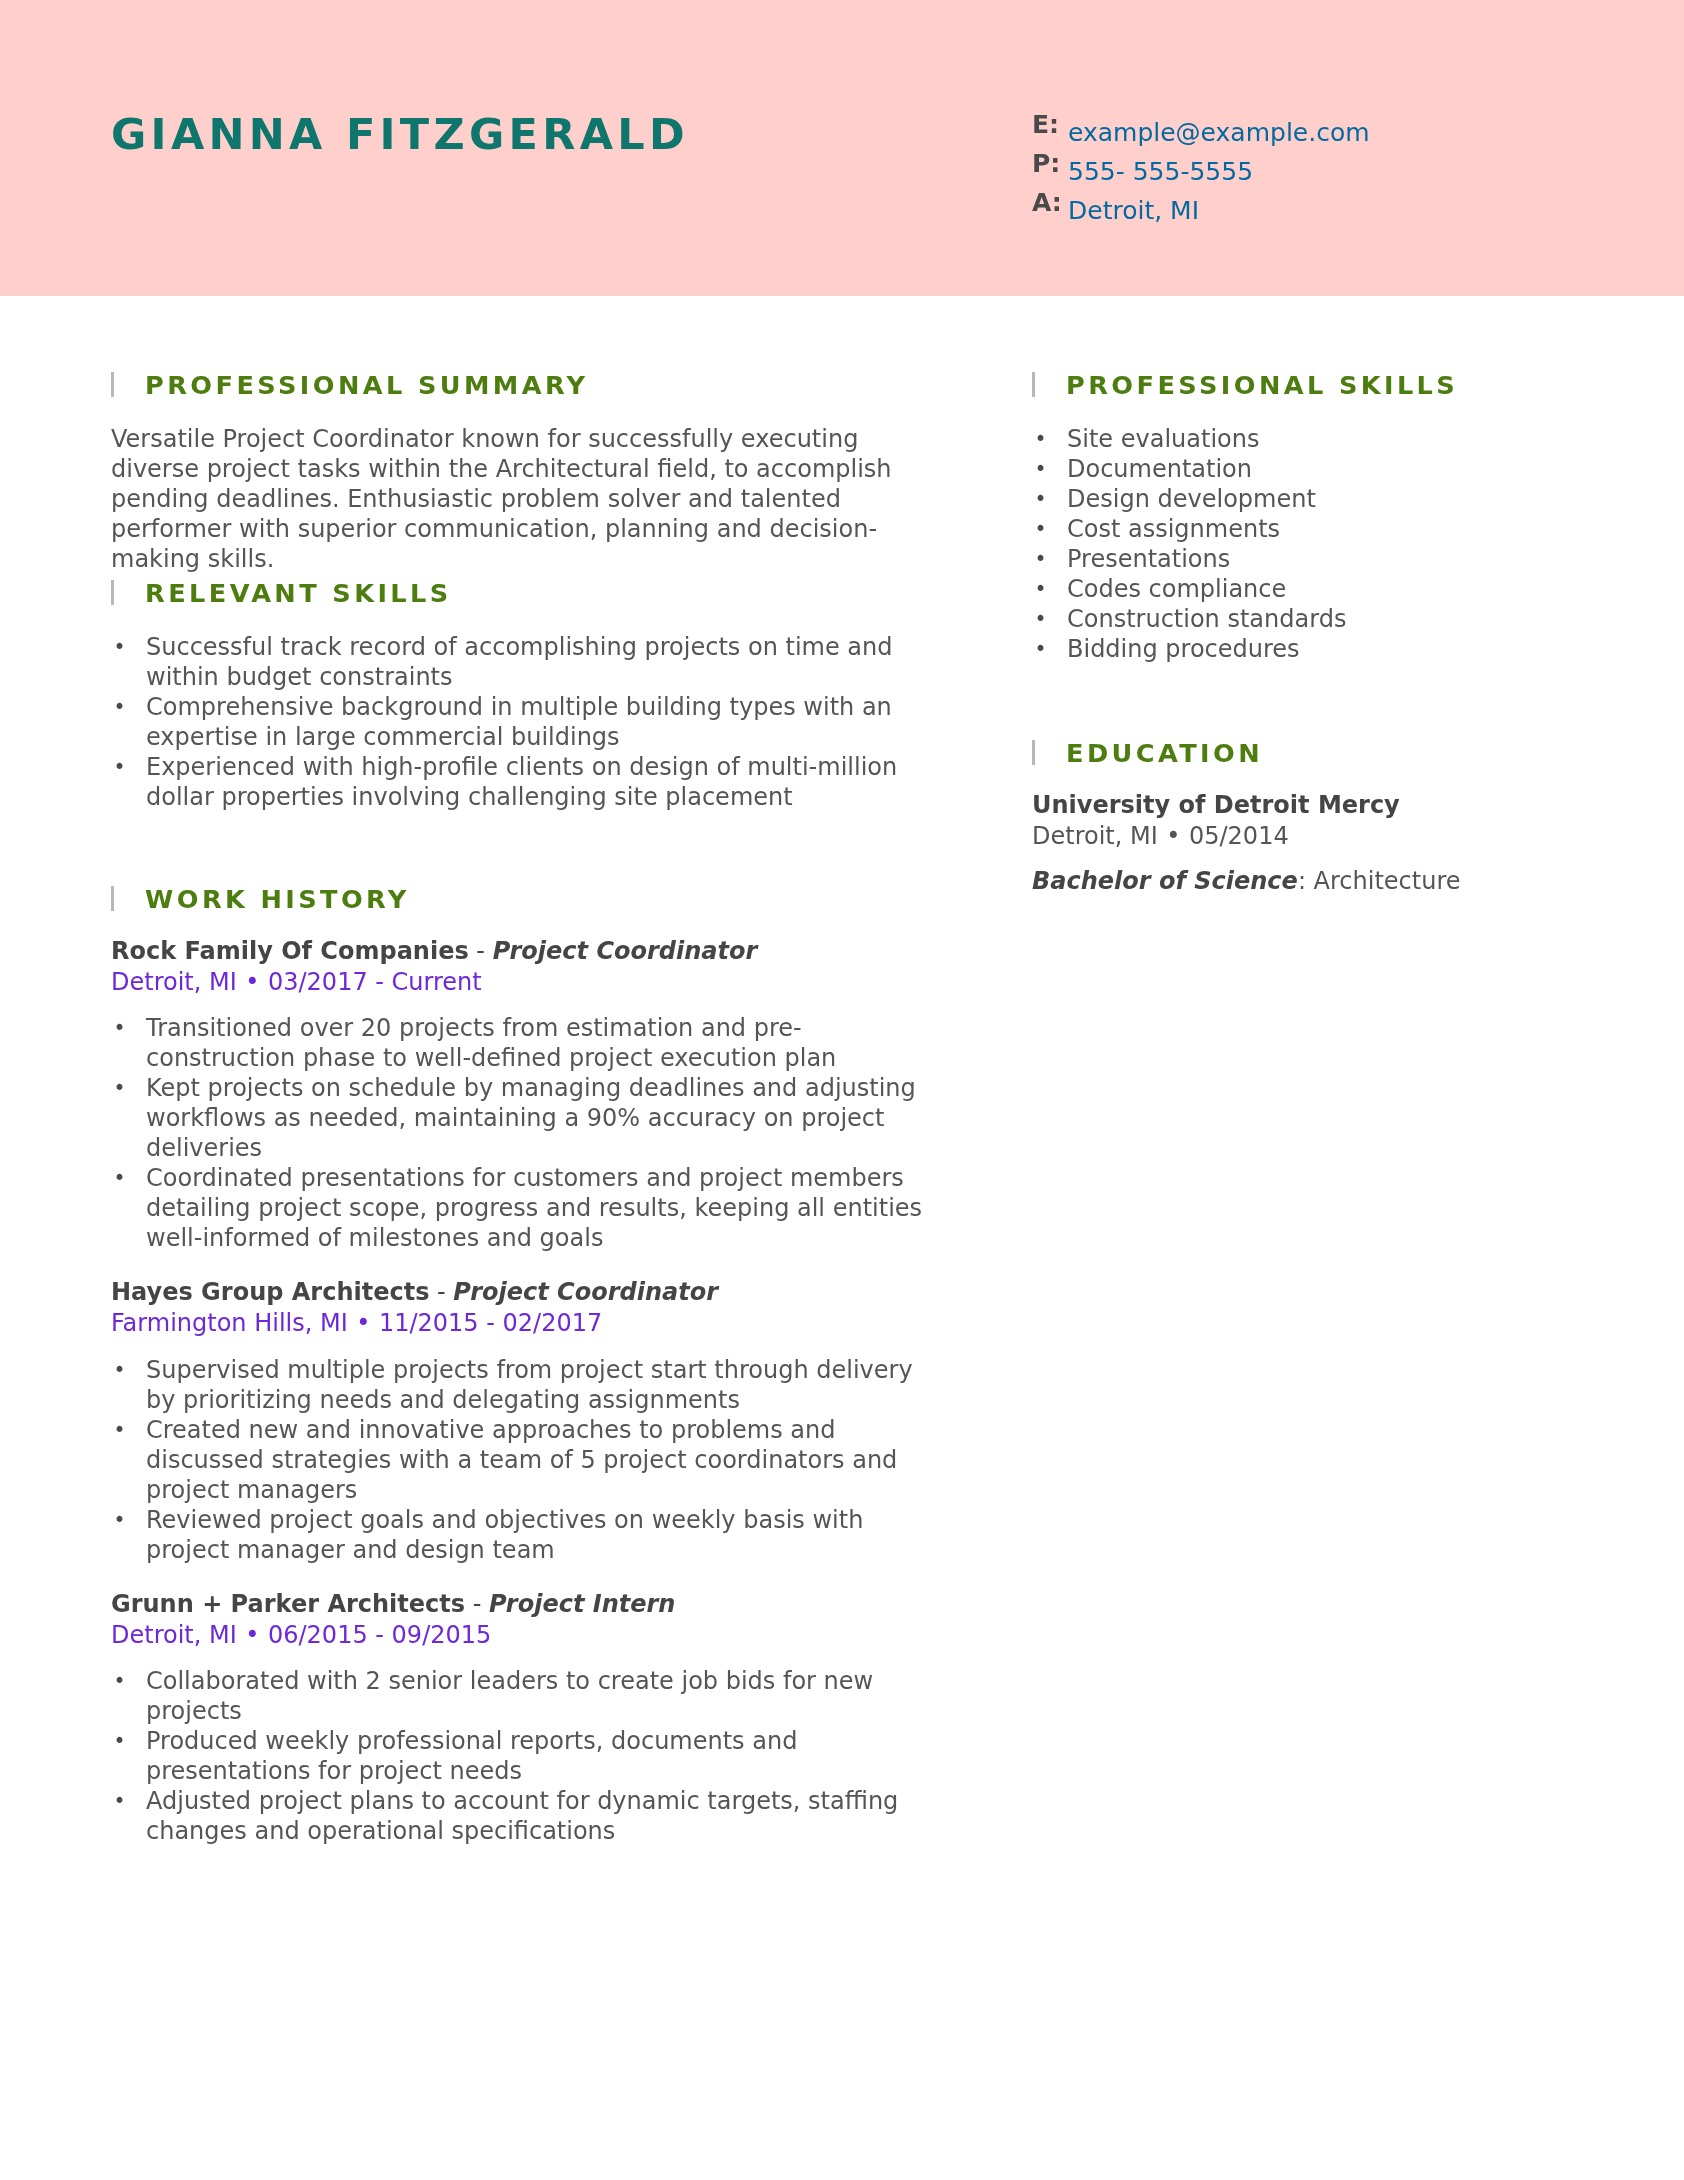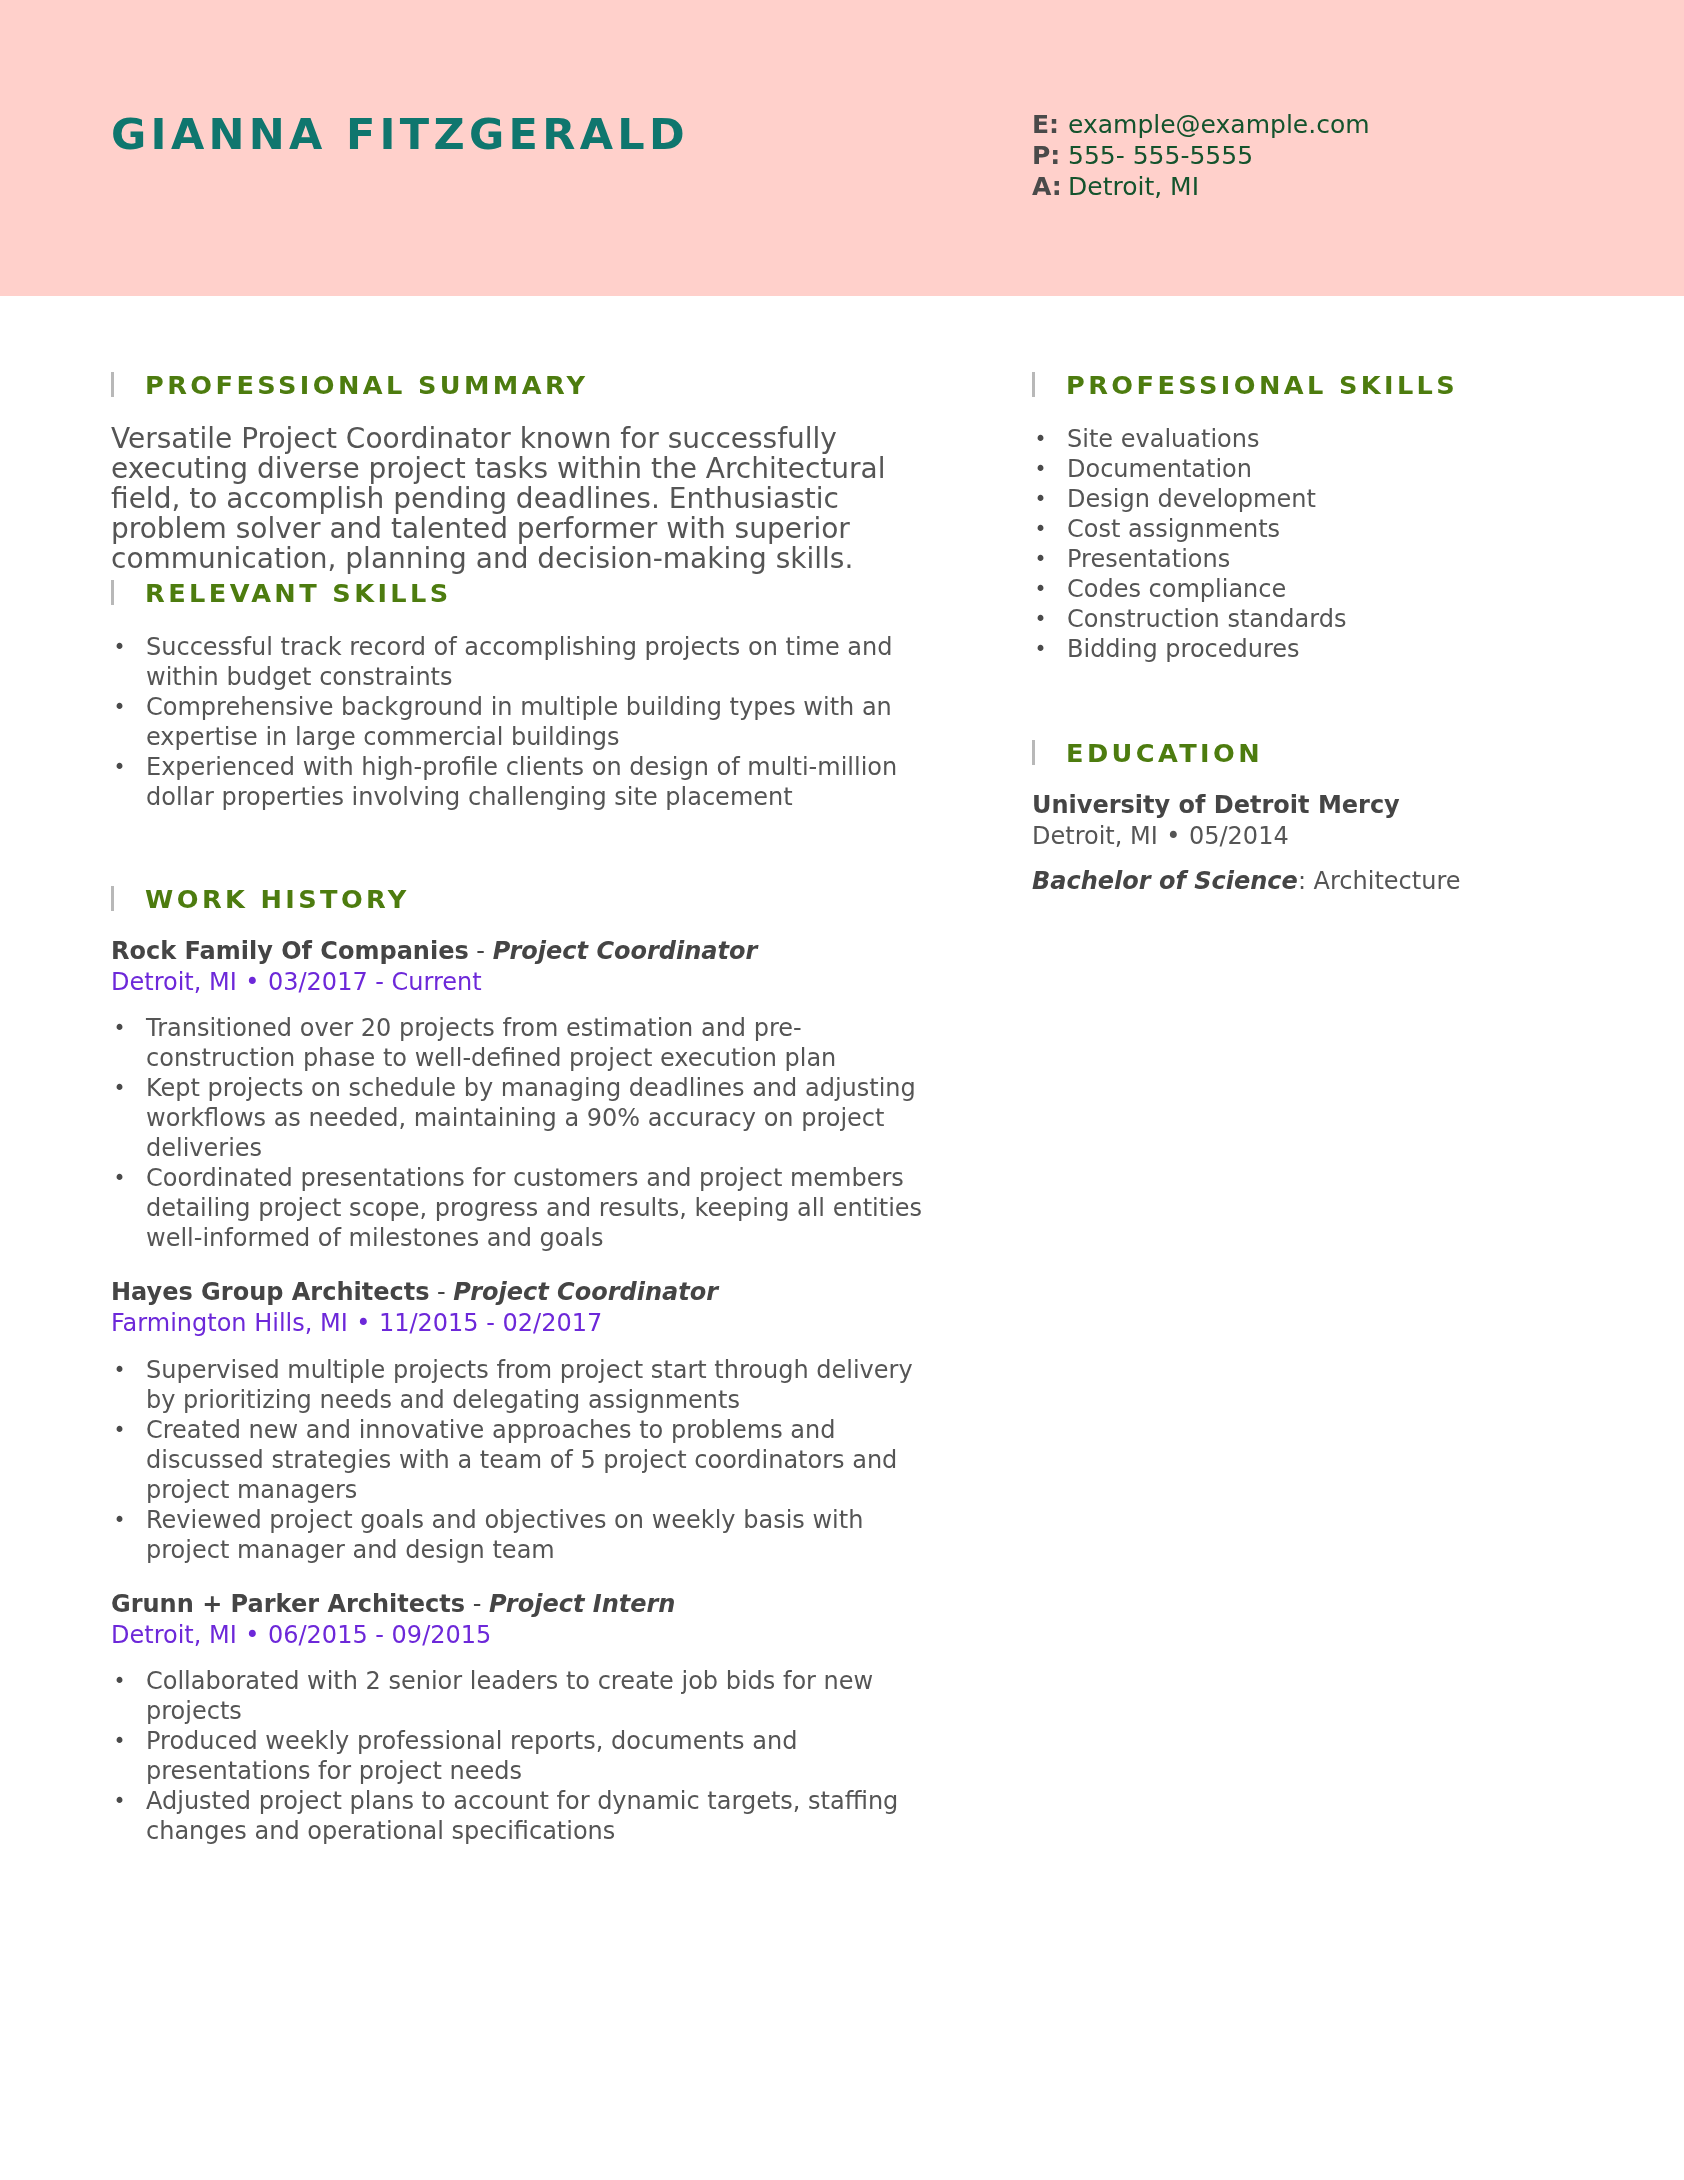--- a/index.html
+++ b/index.html
@@ -19,35 +19,35 @@
     font-family: "DejaVu Sans", sans-serif;
     font-weight: bold; font-size: 43px; letter-spacing: 4.3px;
     color: #0f766e;
   }
   .contact {
     position: absolute; left: 1032px; top: 109px;
     font-size: 25px; line-height: 31px; color: #555;
   }
   .contact-row { display: flex; white-space: nowrap; }
   .contact-label { font-weight: bold; width: 36px; color: #4a4a4a; }
-  .contact-value { color: #14532d; }
+  .contact-value { color: #0369a1; margin-top: 8px; }
 
   .col-left { position: absolute; left: 111px; top: 366px; width: 835px; }
   .col-right { position: absolute; left: 1032px; top: 366px; width: 545px; }
 
   .section-heading {
     display: flex; align-items: center;
     font-weight: bold; font-size: 25.6px; letter-spacing: 3.4px;
     color: #4d7c0f; height: 37px;
   }
   .heading-bar {
     display: inline-block; width: 2.6px; height: 25.6px; background: #b8b8b8;
     margin-right: 31.5px;
   }
-  .body-text { font-size: 28px; line-height: 30px; color: #555; }
+  .body-text { font-size: 24px; line-height: 30px; color: #555; }
   .summary { margin-top: 21px; width: 835px; }
   .bullets { list-style: none; margin-top: 21px; }
   .bullets li { position: relative; padding-left: 35px; font-size: 24px; line-height: 30px; color: #555; }
   .bullets li .dot {
     position: absolute; left: 2.6px; top: 0; font-size: 20.4px; color: #4a4a4a;
   }
   .section { margin-bottom: 0; }
   .sec-relevant { }
   .sec-work { margin-top: 68px; }
 

